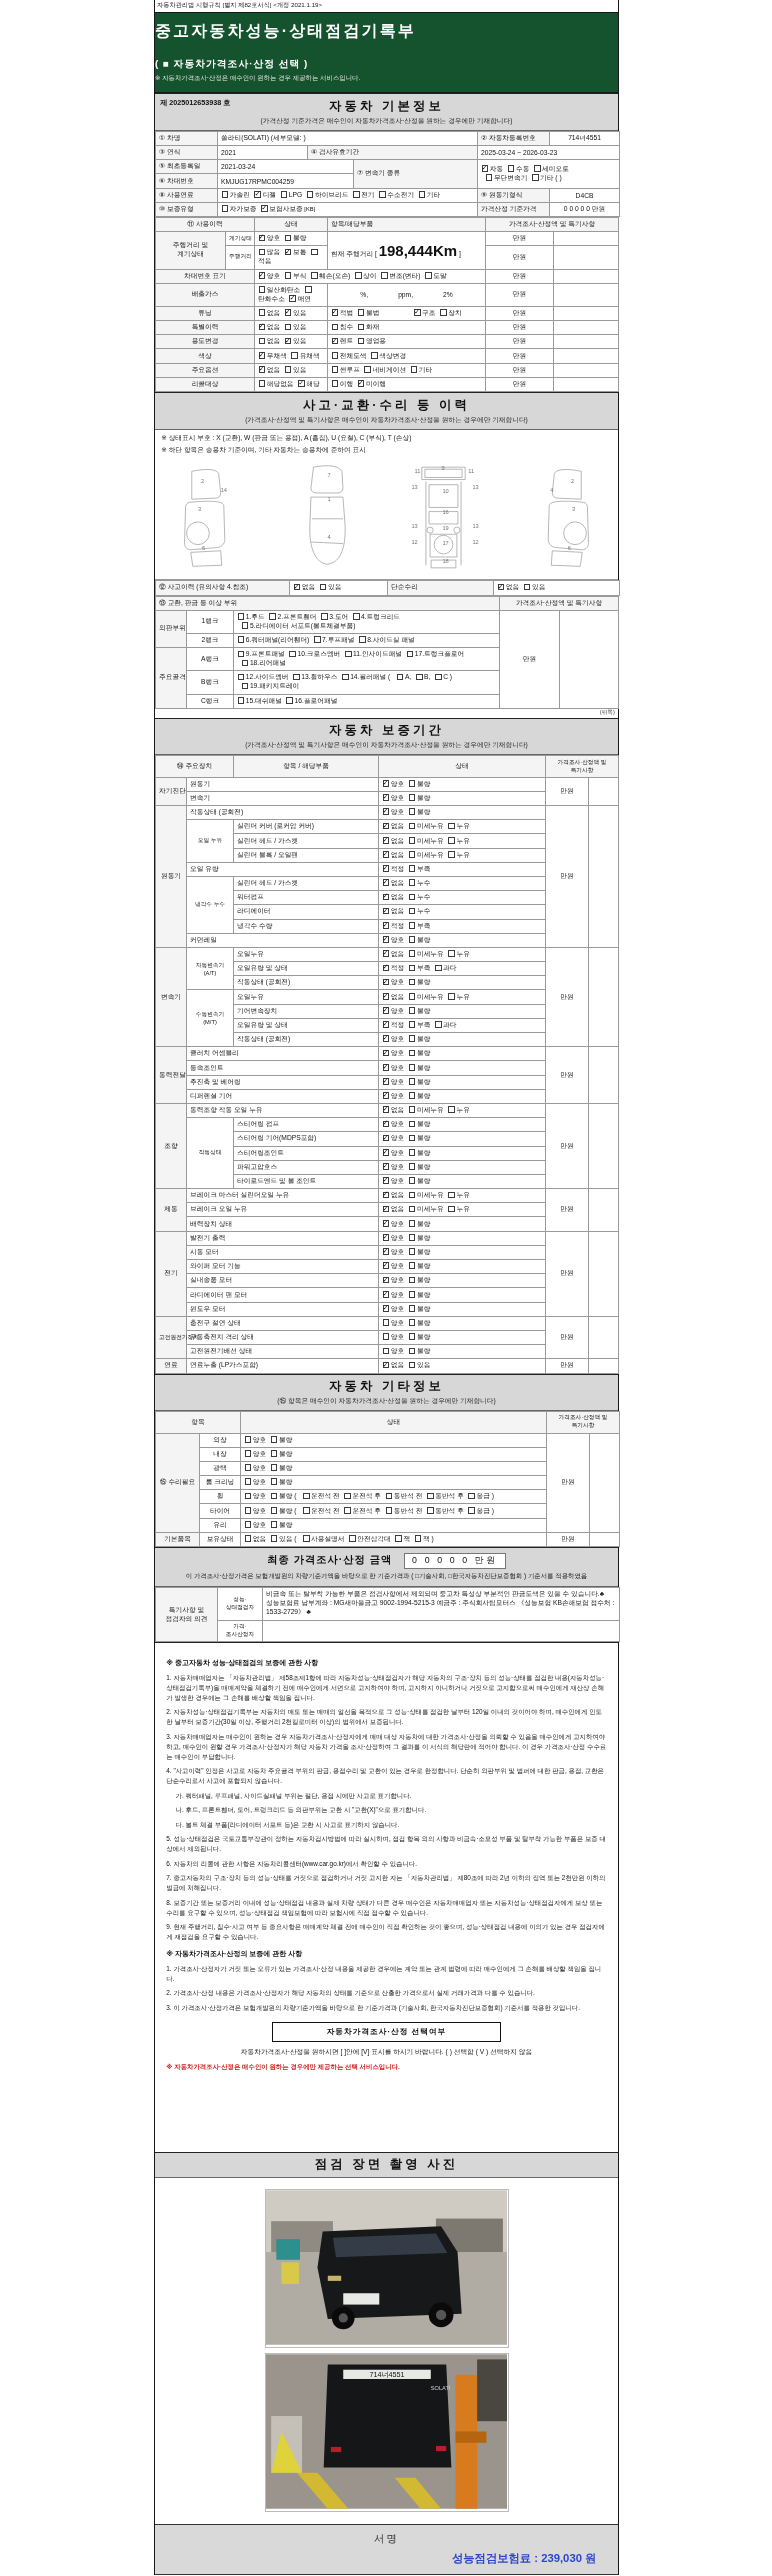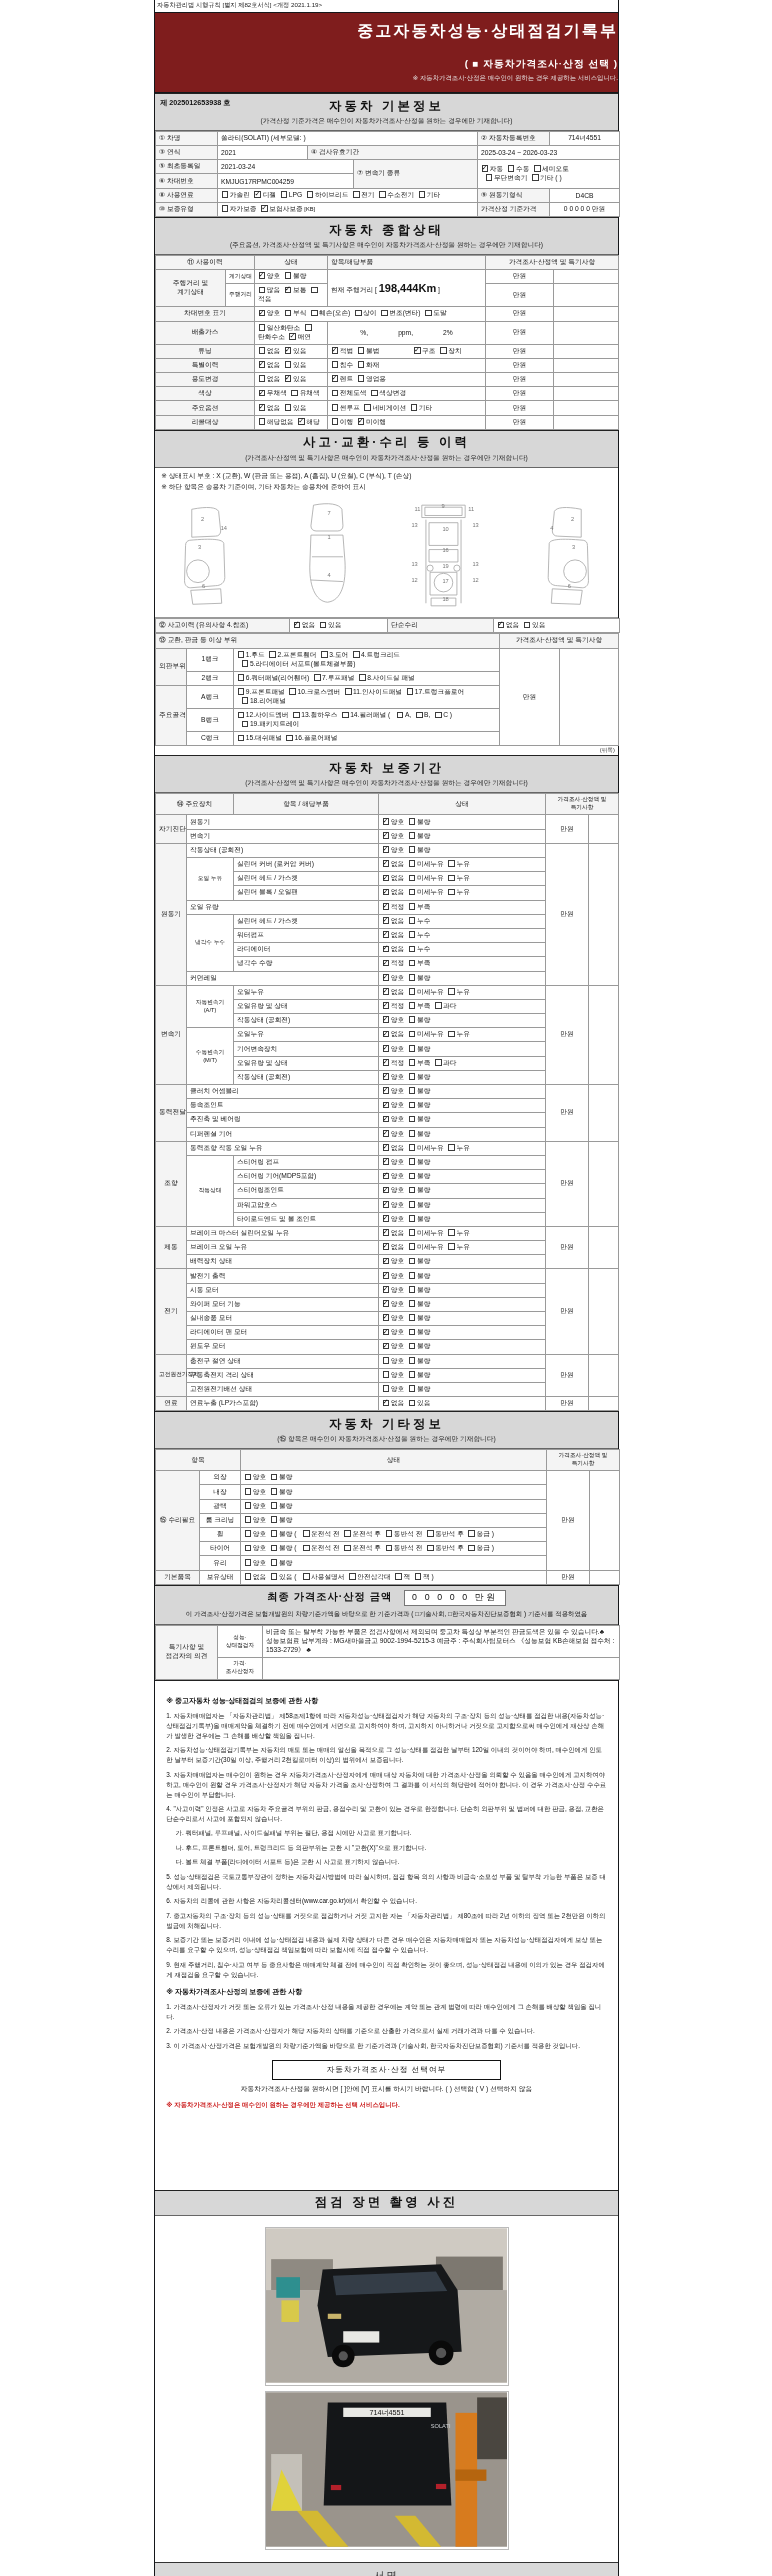--- a/index.html
+++ b/index.html
@@ -1,53 +1,53 @@
 <!DOCTYPE html>
 <html style="font-size:8.2px"><head>
 <meta charset="utf-8">
 <style>
   html,body{margin:0;padding:0;background:#fff;}
   body{width:773px;font-family:"Liberation Sans","DejaVu Sans",sans-serif;color:#111;}
   .page{width:465px;margin:0 auto;border-left:1.5px solid #15171a;border-right:1.5px solid #15171a;box-sizing:border-box;background:#fff;}
   .formref{font-size:6.2px;padding:1px 2.1px 1.5px;color:#222;}
-  .band-dark{background:#7f1d1d;color:#fff;text-align:right;border-top:1.5px solid #15171a;border-bottom:1px solid #15171a;padding:8.2px 0 9.3px;}
+  .band-dark{background:#14532d;color:#fff;text-align:left;border-top:1.5px solid #15171a;border-bottom:1px solid #15171a;padding:8.2px 0 9.3px;}
   .band-dark .t1{font-size:16px;font-weight:bold;letter-spacing:2.1px;}
   .band-dark .t2{font-size:9.8px;font-weight:bold;margin-top:16px;letter-spacing:1px;}
   .band-dark .t3{font-size:6.4px;margin-top:3.1px;color:#e8e8e8;}
   .secband{background:#d7d7d7;text-align:center;padding:3.6px 0 4.1px;border-top:1px solid #222;border-bottom:0.5px solid #666;position:relative;}
   .secband .st{font-size:12.4px;font-weight:bold;letter-spacing:3.1px;}
   .secband .sn{font-size:6.7px;margin-top:2.1px;color:#222;}
   .docno{position:absolute;left:5.2px;top:4.1px;font-size:7.2px;font-weight:bold;}
   table{width:100%;border-collapse:collapse;table-layout:fixed;background:#fff;}
   td{border:0.5px solid #9a9a9a;font-size:6.7px;padding:2.1px 3.1px;vertical-align:middle;word-break:keep-all;}
   td.lbl{background:#f4f4f4;}
   td.ctr{text-align:center;}
   td.won{text-align:center;}
   .cb{display:inline-block;width:6.7px;height:6.7px;border:1px solid #3c3c3c;background:#fff;margin:0 1.5px 0 4.6px;vertical-align:-1px;position:relative;box-sizing:border-box;}
   .cb:first-child{margin-left:0.5px;}
   .cb.on::after{content:"✓";position:absolute;left:-1px;top:-3.1px;font-size:7.2px;font-weight:bold;color:#111;}
   .gap{display:inline-block;width:30px;}
-  .big{font-size:11px;font-weight:bold;text-align:right;}
+  .big{font-size:15px;font-weight:bold;text-align:right;}
   .small{font-size:5.7px;}
   .legend{font-size:6.7px;padding:4.1px 6.2px 1px;}
   .legend div{margin-bottom:2.6px;}
   .diagrams{display:flex;justify-content:space-around;align-items:center;padding:4.1px 3.1px 6.2px;border-bottom:0.5px solid #9a9a9a;}
   .diagrams svg{display:block;}
   .dnum{font-size:11px;fill:#777;}
   .dline{fill:none;stroke:#a8a8a8;stroke-width:1.6;}
   .finalband{background:#d7d7d7;border-top:1px solid #222;border-bottom:0.5px solid #666;text-align:center;padding:4.6px 0 5.2px;}
   .finalband .fp1{font-size:10.3px;font-weight:bold;letter-spacing:1px;display:inline-block;}
   .finalband .fpamount{display:inline-block;background:#fff;border:0.5px solid #777;padding:1px 7.2px;font-size:8.8px;letter-spacing:2.6px;margin-left:9.3px;}
   .finalband .fp2{font-size:6.4px;margin-top:3.6px;}
   .noticewrap{border-top:1px solid #222;padding:8.2px 11.3px 10.3px;min-height:510px;box-sizing:border-box;}
   .noticewrap p{margin:0 0 4.6px;font-size:6.4px;line-height:1.55;}
   .noticewrap p.nh{font-weight:bold;font-size:7px;margin:7.2px 0 4.1px;}
   .noticewrap p.sub{margin-left:9.3px;}
   .noticewrap p.red{color:#c22;font-weight:bold;}
-  .selbox{border:1px solid #111;width:216px;margin:9.3px auto 5.2px;text-align:center;padding:4.1px 5.2px;font-size:7.7px;font-weight:normal;letter-spacing:1px;}
+  .selbox{border:1px solid #111;width:216px;margin:9.3px auto 5.2px;text-align:center;padding:4.1px 5.2px;font-size:7.7px;font-weight:bold;letter-spacing:1px;}
   .selline{text-align:center;font-size:6.7px;margin:2.1px 0 5.2px;}
   .photos{padding:5.2px 0 7.2px;text-align:center;}
   .photo{width:242px;margin:5.2px auto;border:0.5px solid #bbb;}
   .signband{background:#d9d9d9;border-top:1px solid #333;border-bottom:1px solid #333;padding:6.2px 21.6px 8.2px;}
   .signband .sg{text-align:center;font-size:10.3px;letter-spacing:2.1px;color:#333;}
   .signband .fee{text-align:right;font-size:11.3px;font-weight:bold;margin-top:5.2px;}
   .marker{font-size:5.7px;text-align:right;padding:0.5px 3.1px;color:#333;}
 </style>
 </head>
 <body>
@@ -109,24 +109,20 @@
           <tr>
             <td class="lbl"><span>⑩ 보증유형</span></td>
             <td colspan="3"><span class="cb"></span><span>자가보증</span><span class="cb on"></span><span>보험사보증</span><span class="small"> [KB]</span></td>
             <td class="lbl"><span>가격산정 기준가격</span></td>
             <td class="ctr"><span>0 0 0 0 0 만원</span></td>
           </tr>
         </tbody>
       </table>
     </div>
 
-  <div class="secband">
-    <div class="st">자동차 종합상태</div>
-    <div class="sn">(주요옵션, 가격조사·산정액 및 특기사항은 매수인이 자동차가격조사·산정을 원하는 경우에만 기재합니다)</div>
-  </div>
   <div>
       <table>
         <colgroup>
           <col style="width: 70px;">
           <col style="width: 29px;">
           <col style="width: 73px;">
           <col style="width: 158px;">
           <col style="width: 68px;">
           <col style="width: 65px;">
         </colgroup>

